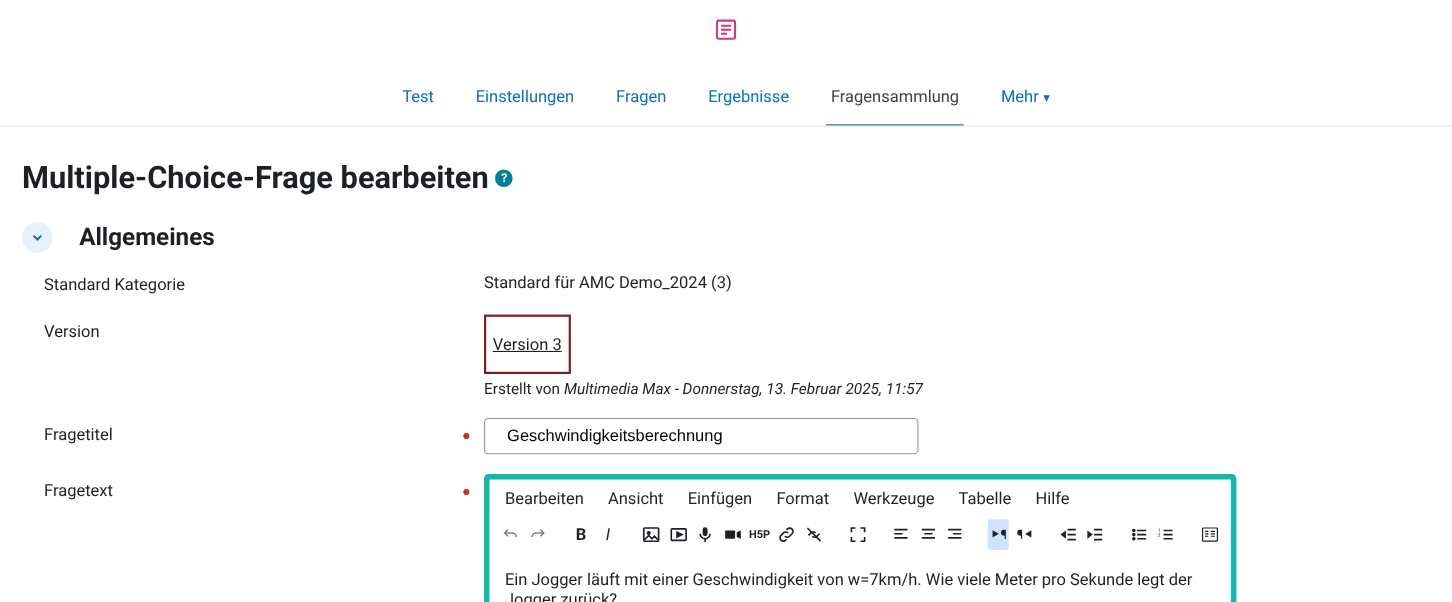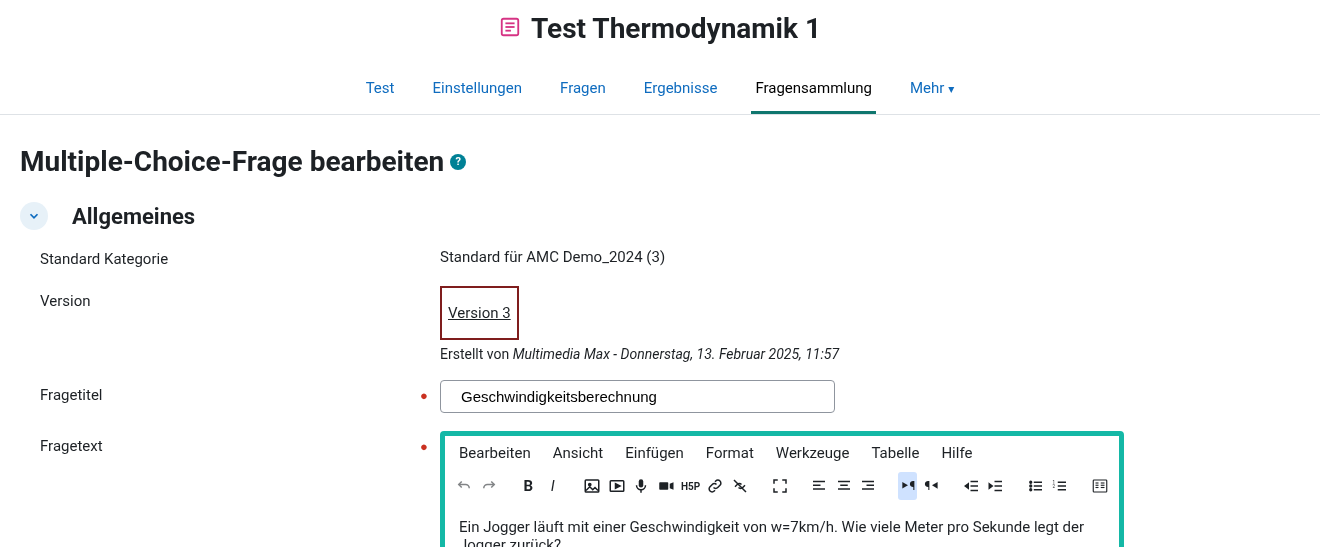--- a/index.html
+++ b/index.html
@@ -35,22 +35,22 @@
     padding-bottom: 0;
   }
   .tab {
     padding: 10px 4px 14px 4px;
     color: #0f6cbf;
     cursor: pointer;
     font-size: 15px;
     border-bottom: 3px solid transparent;
   }
   .tab.active {
-    color: #000000;
-    border-bottom: 3px solid #0f766e;
+    color: #404040;
+    border-bottom: 1px solid #0f766e;
   }
   .tab .chev { font-size: 12px; margin-left:4px; }
   .page {
     padding: 24px 20px 20px 20px;
   }
   h2.pagetitle {
     font-size: 28px;
     font-weight: 700;
     margin: 6px 0 12px 0;
     display: flex;
@@ -156,21 +156,20 @@
 <div class="header">
   <div class="title-row">
     <span>
       <svg class="quiz-icon" viewBox="0 0 24 24" fill="none" stroke="currentColor" stroke-width="2">
         <rect x="3" y="3" width="18" height="18" rx="2"></rect>
         <line x1="7" y1="8" x2="17" y2="8"></line>
         <line x1="7" y1="12" x2="17" y2="12"></line>
         <line x1="7" y1="16" x2="13" y2="16"></line>
       </svg>
     </span>
-    <span>Test Thermodynamik 1</span>
   </div>
 
   <div class="tabs">
     <div class="tab">Test</div>
     <div class="tab">Einstellungen</div>
     <div class="tab">Fragen</div>
     <div class="tab">Ergebnisse</div>
     <div class="tab active">Fragensammlung</div>
     <div class="tab">
       <span>Mehr</span><span class="chev">▾</span>

